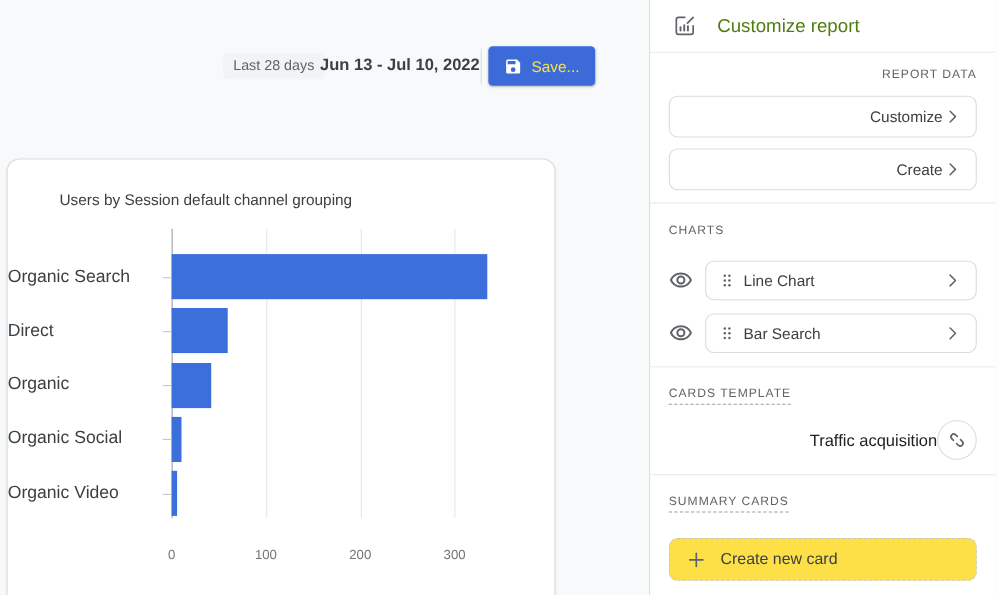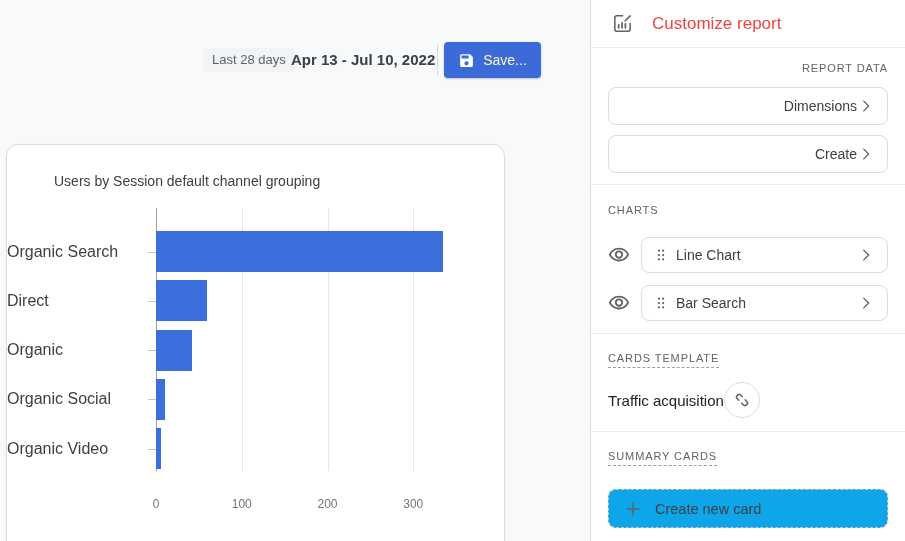--- a/index.html
+++ b/index.html
@@ -22,21 +22,21 @@
     position:absolute; left:291px; top:51px;
     font-size:15px; font-weight:700; color:#3c4043; white-space:nowrap;
   }
   .toolbar-divider {
     position:absolute; left:437px; top:44px; width:1px; height:32px; background:#dadce0;
   }
   .save-button {
     position:absolute; left:444px; top:42px; width:97px; height:36px;
     background:#3c6bd9; border:none; border-radius:4px; cursor:pointer;
     display:flex; align-items:center; justify-content:center; gap:8px;
-    color:#fef9c3; font-size:14px; font-weight:500; font-family:inherit;
+    color:#fde047; font-size:14px; font-weight:500; font-family:inherit;
     box-shadow:0 1px 2px rgba(60,64,67,.3);
   }
   .save-button svg { width:17px; height:17px; }
 
   
   .chart-card {
     position:absolute; left:6px; top:144px; width:499px; height:420px;
     background:#fff; border:1px solid #dadce0; border-radius:12px;
     box-shadow:0 1px 2px rgba(60,64,67,.08);
   }
@@ -60,21 +60,21 @@
     font-size:12px; color:#757575;
   }
 
   
   .panel {
     position:absolute; left:590px; top:0; width:315px; height:541px;
     background:#fff; border-left:1px solid #dadce0;
   }
   .panel-header { height:47px; display:flex; align-items:center; padding-left:20px; gap:18px; }
   .panel-header svg { width:23px; height:23px; }
-  .panel-title { font-size:17px; color:#ef4444; }
+  .panel-title { font-size:17px; color:#4d7c0f; }
   .panel-divider { height:1px; background:#e8eaed; width:100%; }
 
   .section { padding:0 17px; }
   .section-label {
     font-size:11px; font-weight:500; letter-spacing:.9px; color:#5f6368;
     display:inline-block;
   }
   .section-label.dashed { border-bottom:1px dashed #9aa0a6; padding-bottom:3px; }
 
   .nav-box {
@@ -83,42 +83,42 @@
     background:#fff;
   }
   .nav-box .box-label { flex:1; font-size:14px; color:#3c4043; }
   .chev { width:18px; height:18px; flex:0 0 auto; }
 
   .chart-row { display:flex; align-items:center; gap:11px; }
   .eye-btn { width:22px; height:22px; cursor:pointer; flex:0 0 auto; display:block; }
   .chart-row .nav-box { flex:1; height:36px; padding:0 12px 0 10px; }
   .drag-handle { width:18px; height:18px; margin-right:6px; cursor:grab; flex:0 0 auto; }
 
-  .template-row { display:flex; align-items:center; justify-content:flex-start; }
+  .template-row { display:flex; align-items:center; justify-content:flex-end; }
   .template-name { font-size:15px; color:#202124; }
   .circle-btn {
     width:36px; height:36px; border-radius:50%; border:1px solid #dadce0;
     background:#fff; cursor:pointer; display:flex; align-items:center; justify-content:center;
   }
   .circle-btn svg { width:20px; height:20px; }
 
   .create-card-btn {
     width:100%; height:39px; border:1px dashed #c4c7ca; border-radius:8px;
-    background:#0ea5e9; cursor:pointer; display:flex; align-items:center; gap:13px;
+    background:#fde047; cursor:pointer; display:flex; align-items:center; gap:13px;
     padding:0 15px; font-family:inherit;
   }
   .create-card-btn .plus { width:18px; height:18px; }
   .create-card-btn .create-label { font-size:14.5px; color:#3c4043; }
 </style>
 </head>
 <body>
 
 <div class="toolbar">
   <span class="date-preset-chip">Last 28 days</span>
-  <span class="date-range">Apr 13 - Jul 10, 2022</span>
+  <span class="date-range">Jun 13 - Jul 10, 2022</span>
   <div class="toolbar-divider"></div>
   <button class="save-button">
     <svg viewBox="0 0 24 24" fill="#ffffff">
       <path d="M17 3H5a2 2 0 0 0-2 2v14a2 2 0 0 0 2 2h14a2 2 0 0 0 2-2V7l-4-4zm-5 16a3 3 0 1 1 0-6 3 3 0 0 1 0 6zm3-10H5V5h10v4z"></path>
     </svg>
     <span>Save...</span>
   </button>
 </div>
 
 <div class="chart-card">
@@ -162,21 +162,21 @@
       <path d="M15 16.5v-4.2" stroke-width="1.8"></path>
       <path d="M14.6 9.4 20 4"></path>
     </svg>
     <span class="panel-title">Customize report</span>
   </div>
   <div class="panel-divider"></div>
 
   <div class="section" style="padding-top:10px;text-align:right;">
     <span class="section-label">REPORT DATA</span>
     <div class="nav-box" style="margin-top:11px;">
-      <span class="box-label">Dimensions</span>
+      <span class="box-label">Customize</span>
       <svg class="chev" viewBox="0 0 24 24" fill="none" stroke="#5f6368" stroke-width="1.8" stroke-linecap="round" stroke-linejoin="round">
           <path d="M9 5.5 15.5 12 9 18.5"></path>
         </svg>
     </div>
     <div class="nav-box" style="margin-top:10px; margin-bottom:11px;">
       <span class="box-label">Create</span>
       <svg class="chev" viewBox="0 0 24 24" fill="none" stroke="#5f6368" stroke-width="1.8" stroke-linecap="round" stroke-linejoin="round">
           <path d="M9 5.5 15.5 12 9 18.5"></path>
         </svg>
     </div>

